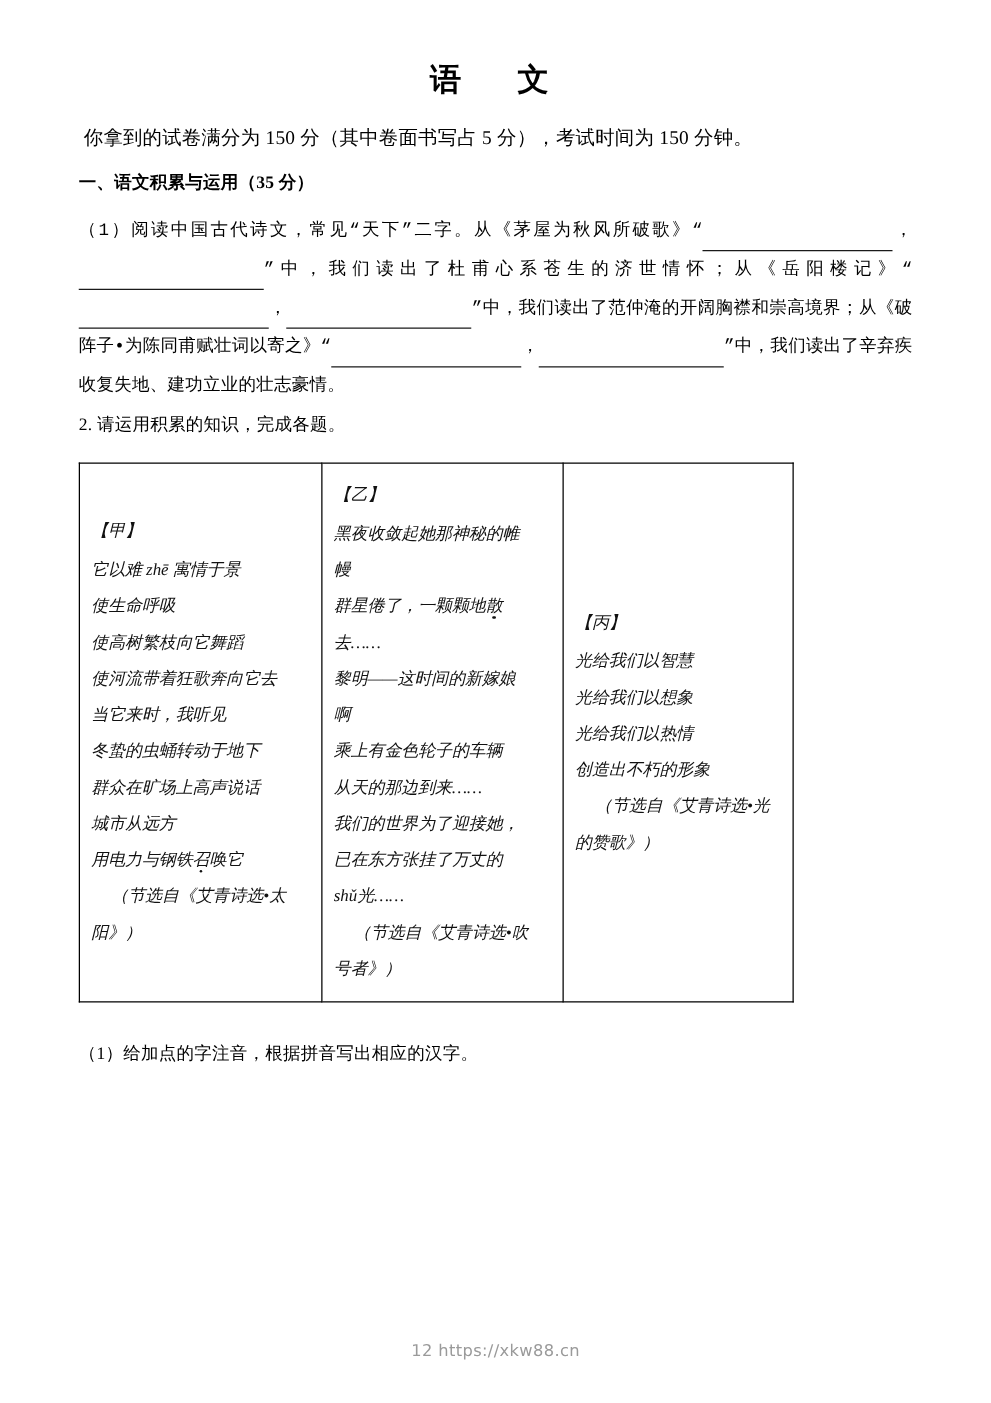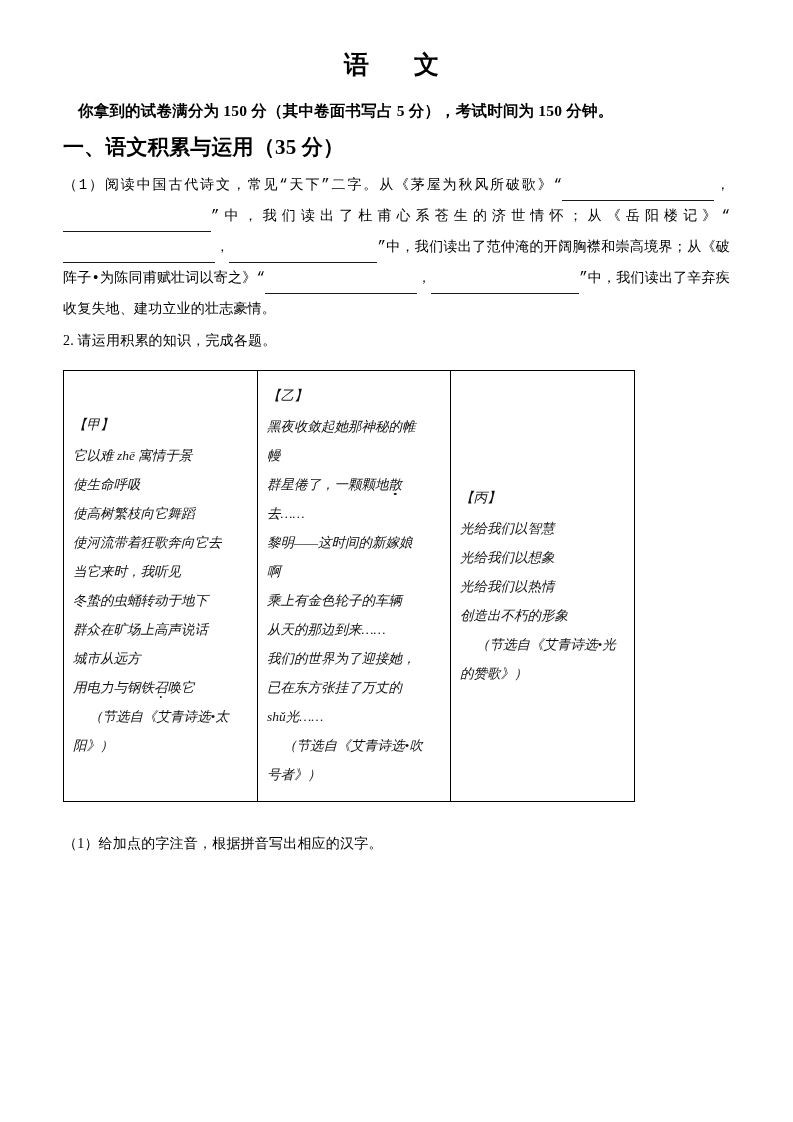--- a/index.html
+++ b/index.html
@@ -36,28 +36,28 @@
     font-size: 25px;
     font-weight: bold;
     letter-spacing: 10px;
     line-height: 34px;
     margin: 0 0 14px 0;
     font-family: "Liberation Serif", "DejaVu Serif", serif;
   }
 
   .lead-line {
     font-size: 15.5px;
-    font-weight: bold;
+    font-weight: normal;
     line-height: 30px;
-    margin: 0 0 6px 15px;
+    margin: 0 0 6px 4px;
     letter-spacing: 0.2px;
   }
 
   .section-head {
-    font-size: 21px;
+    font-size: 14px;
     font-weight: bold;
     line-height: 30px;
     margin: 0 0 8px 0;
     letter-spacing: 0.2px;
   }
 
   .q-line {
     font-size: 14px;
     line-height: 31px;
     margin: 0;
@@ -217,13 +217,14 @@
         </td>
 
       </tr>
     </tbody>
       </table>
 
     <p class="tail-q">（1）给加点的字注音，根据拼音写出相应的汉字。</p>
 
   </div>
 
+  <div class="footer">12 https://xkw88.cn</div>
 </div>
 
 </body></html>

